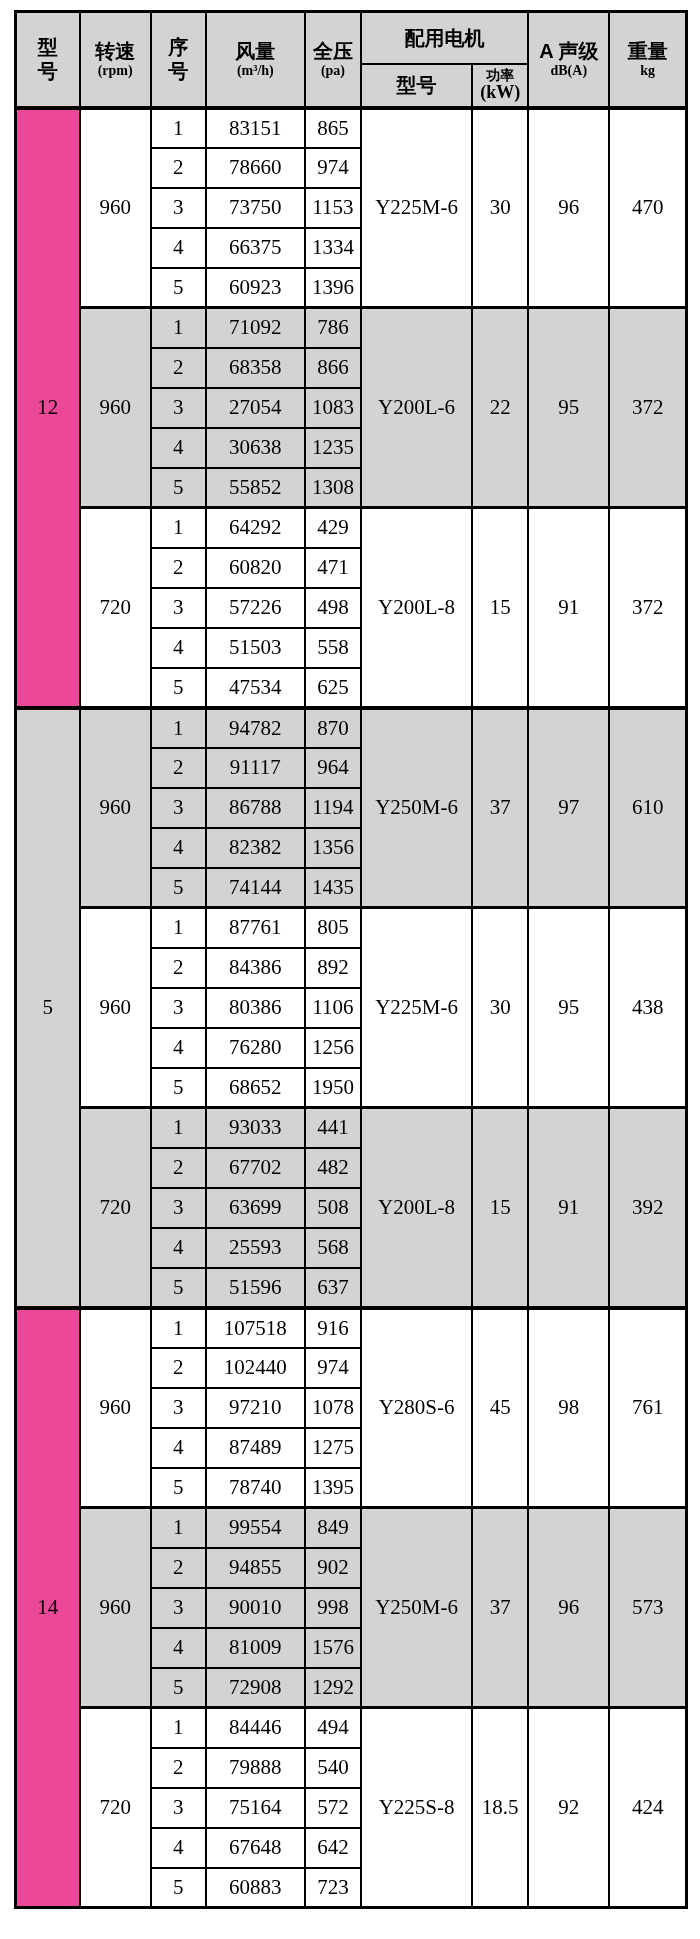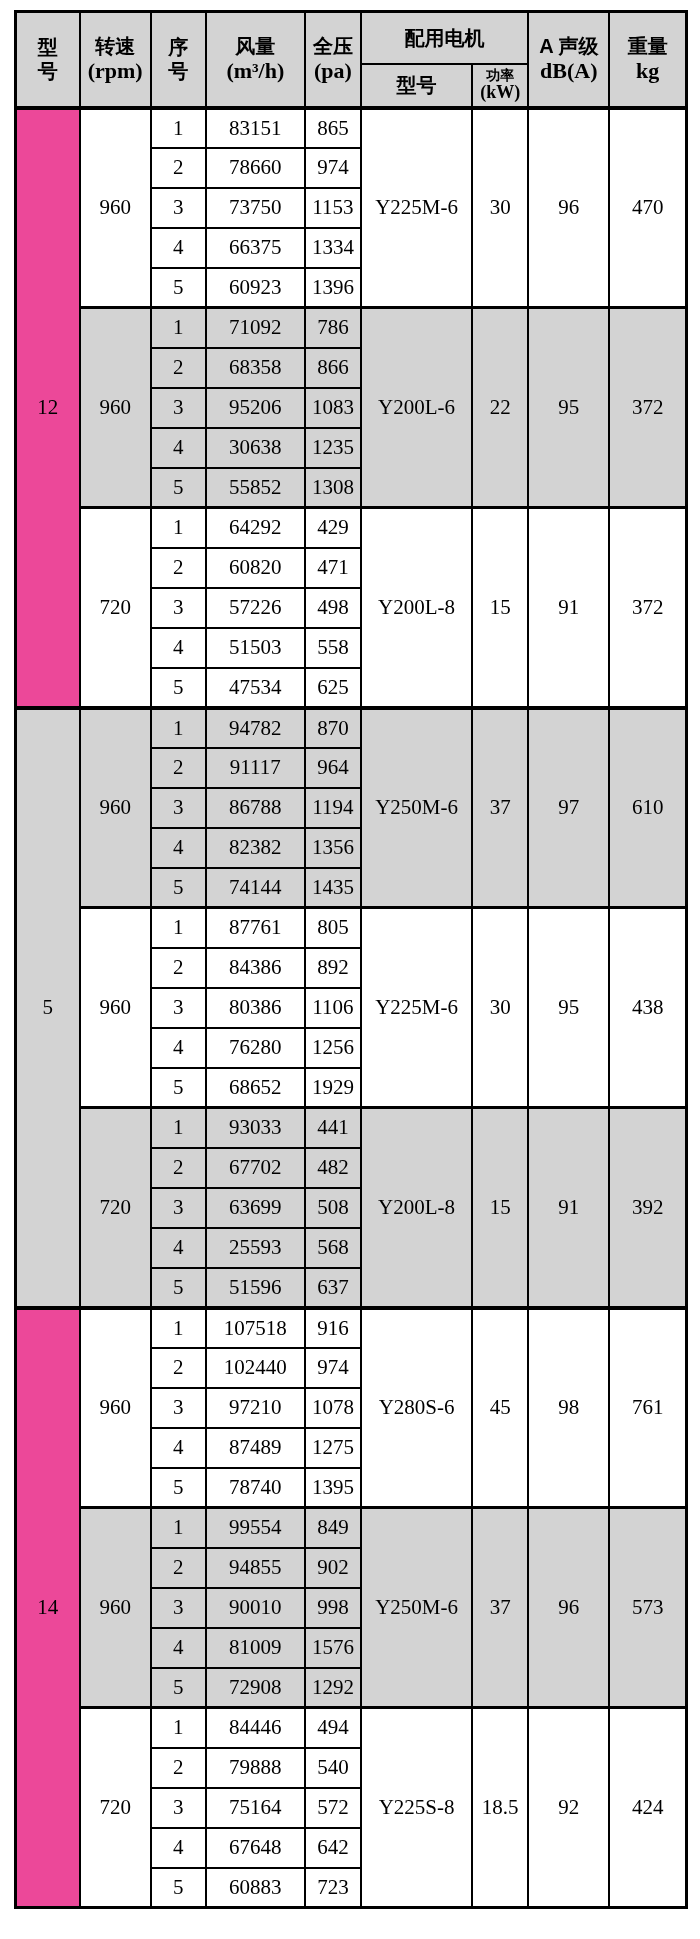--- a/index.html
+++ b/index.html
@@ -23,21 +23,21 @@
   thead th {
     background: #d3d3d3;
     font-family: "Liberation Sans", sans-serif;
     font-weight: 700;
     font-size: 20px;
     line-height: 1.2;
   }
   thead .sub {
     font-family: "Liberation Serif", serif;
     font-weight: 700;
-    font-size: 22px;
+    font-size: 14px;
     display: block;
   }
   thead .line { display: block; }
   tr.h1 { height: 52px; }
   tr.h2 { height: 44px; }
   th.power-hdr { font-size: 14px; line-height: 1.05; margin-top: 25px; }
   th.power-hdr .sub { font-size: 18px; }
 
   tbody tr { height: 40px; }
   tbody td {
@@ -148,21 +148,21 @@
           <td rowspan="5">95</td>
           <td rowspan="5">372</td>
         </tr>
         <tr class="shaded">
           <td>2</td>
           <td>68358</td>
           <td>866</td>
         </tr>
         <tr class="shaded">
           <td>3</td>
-          <td>95206</td>
+          <td>27054</td>
           <td>1083</td>
         </tr>
         <tr class="shaded">
           <td>4</td>
           <td>30638</td>
           <td>1235</td>
         </tr>
         <tr class="shaded">
           <td>5</td>
           <td>55852</td>
@@ -250,21 +250,21 @@
           <td>1106</td>
         </tr>
         <tr class="">
           <td>4</td>
           <td>76280</td>
           <td>1256</td>
         </tr>
         <tr class="">
           <td>5</td>
           <td>68652</td>
-          <td>1929</td>
+          <td>1950</td>
         </tr>
         <tr class="shaded group-start">
           <td rowspan="5">720</td>
           <td>1</td>
           <td>93033</td>
           <td>441</td>
           <td rowspan="5">Y200L-8</td>
           <td rowspan="5">15</td>
           <td rowspan="5">91</td>
           <td rowspan="5">392</td>

